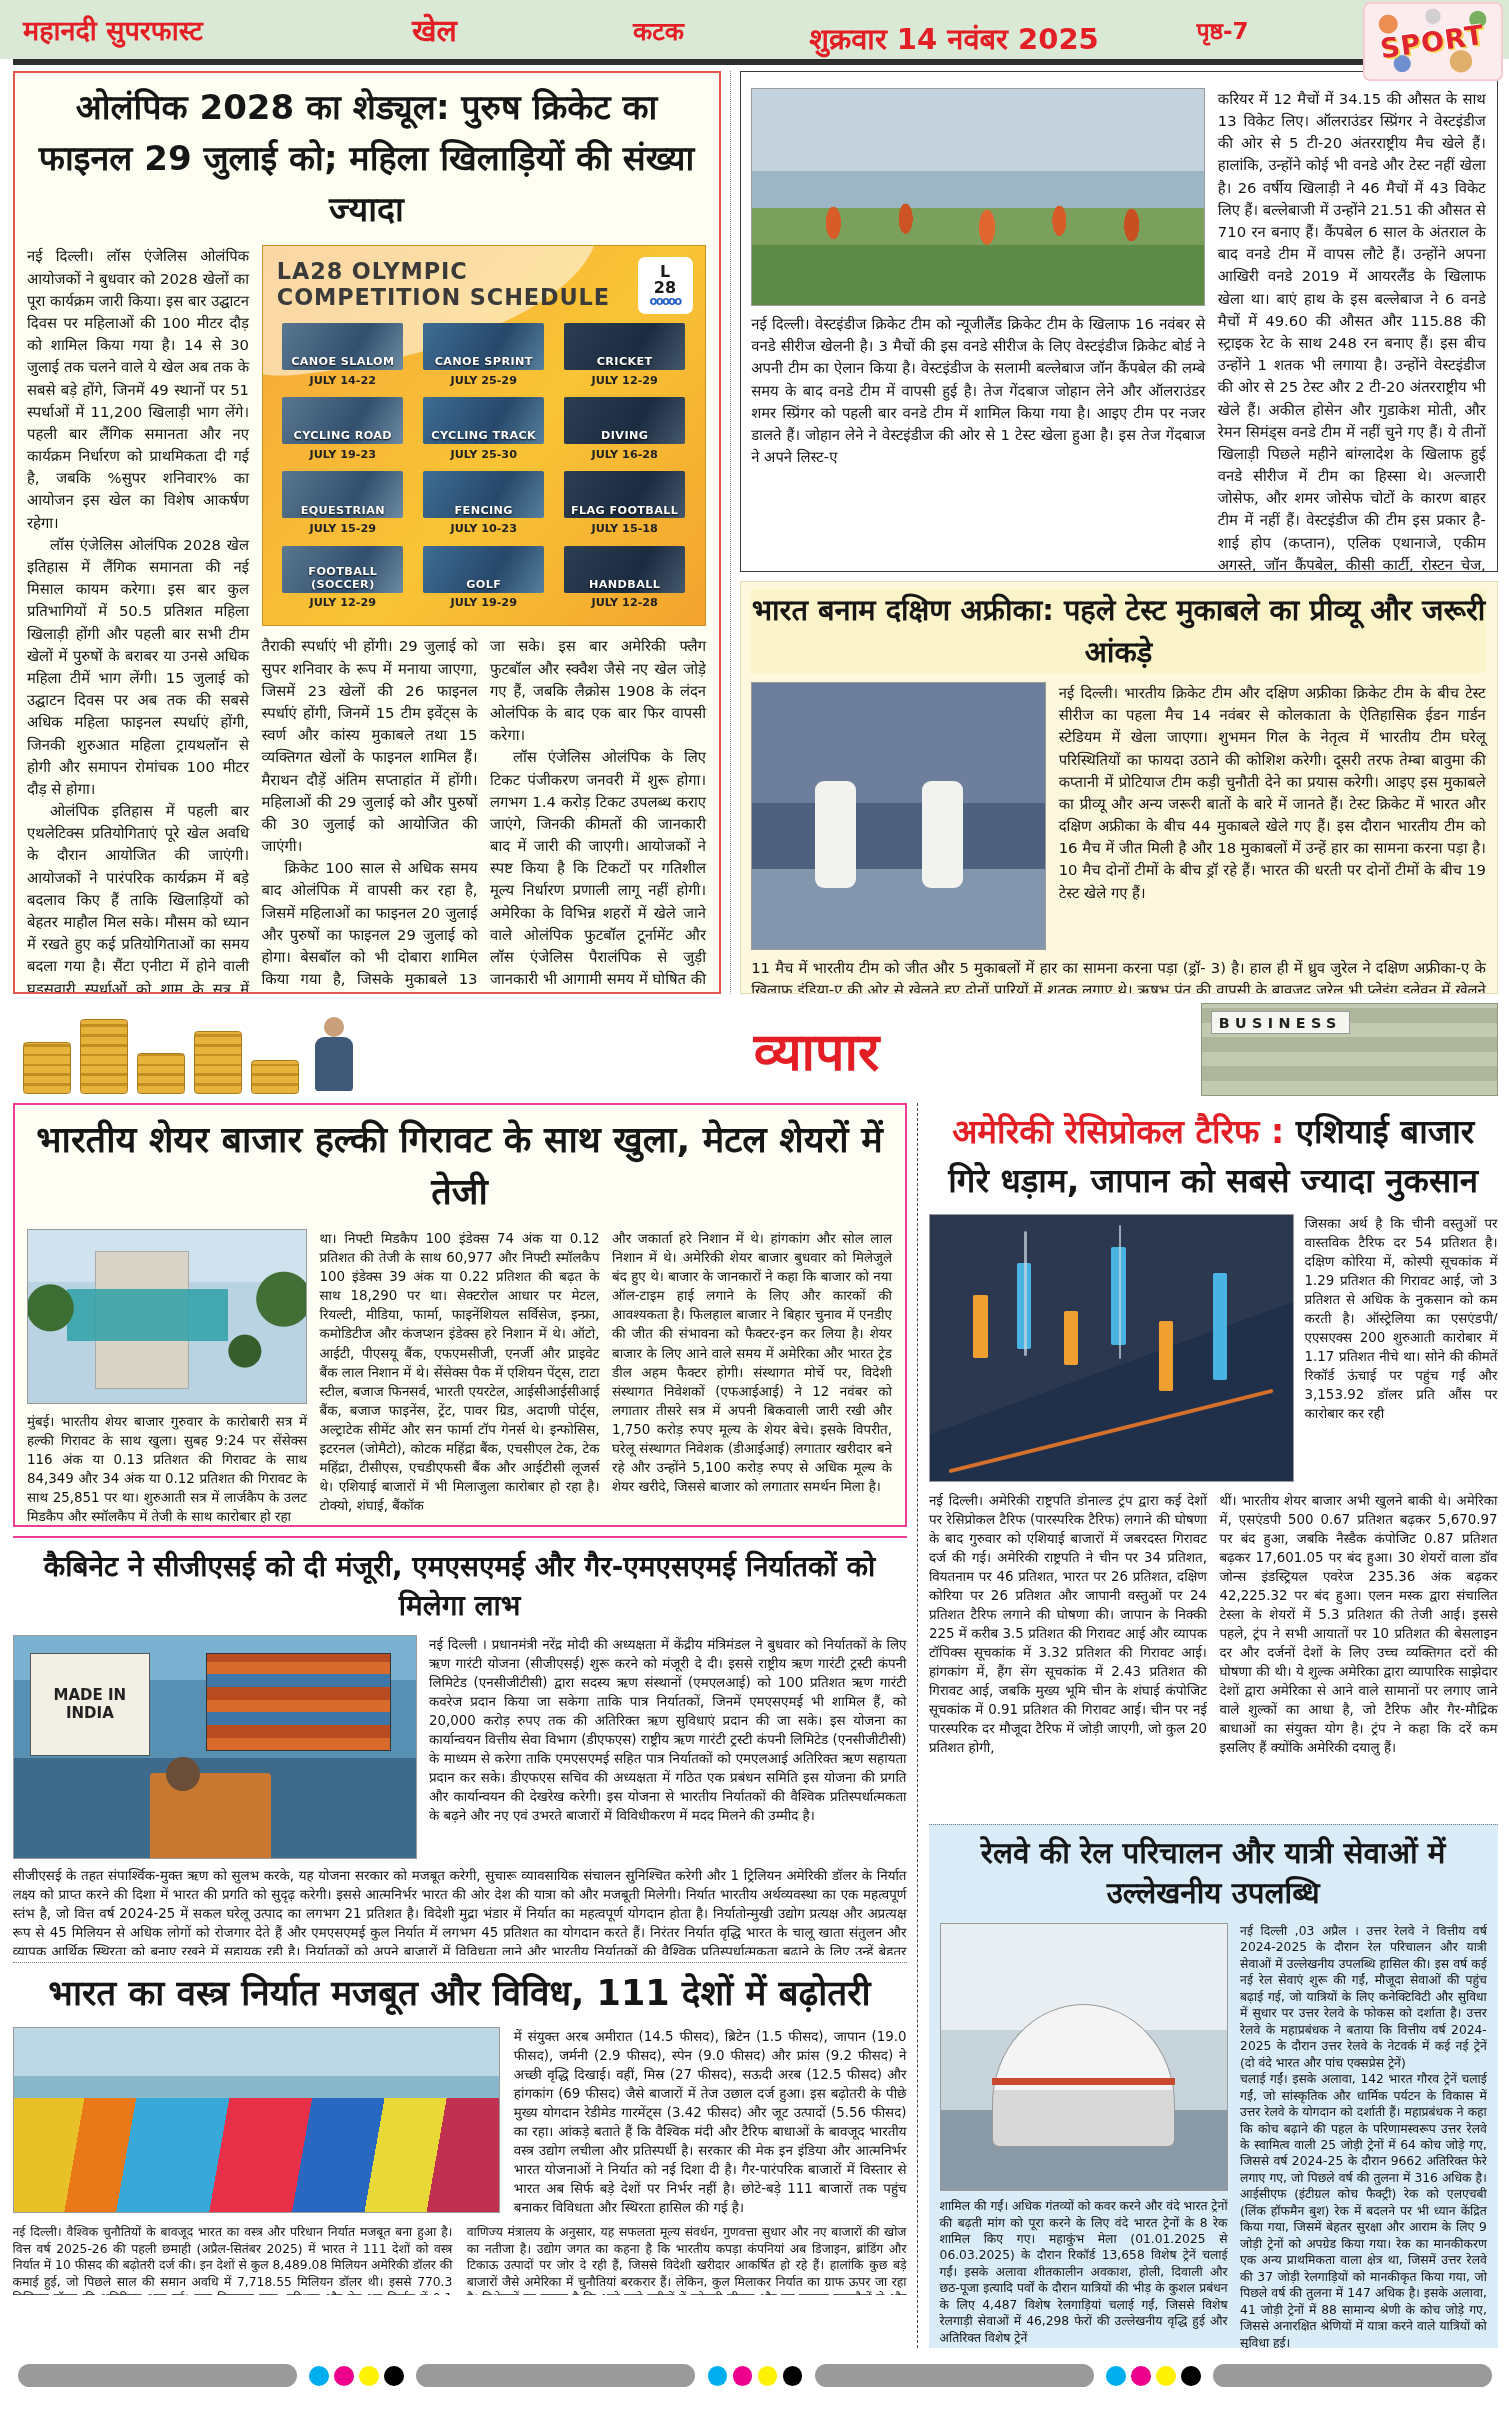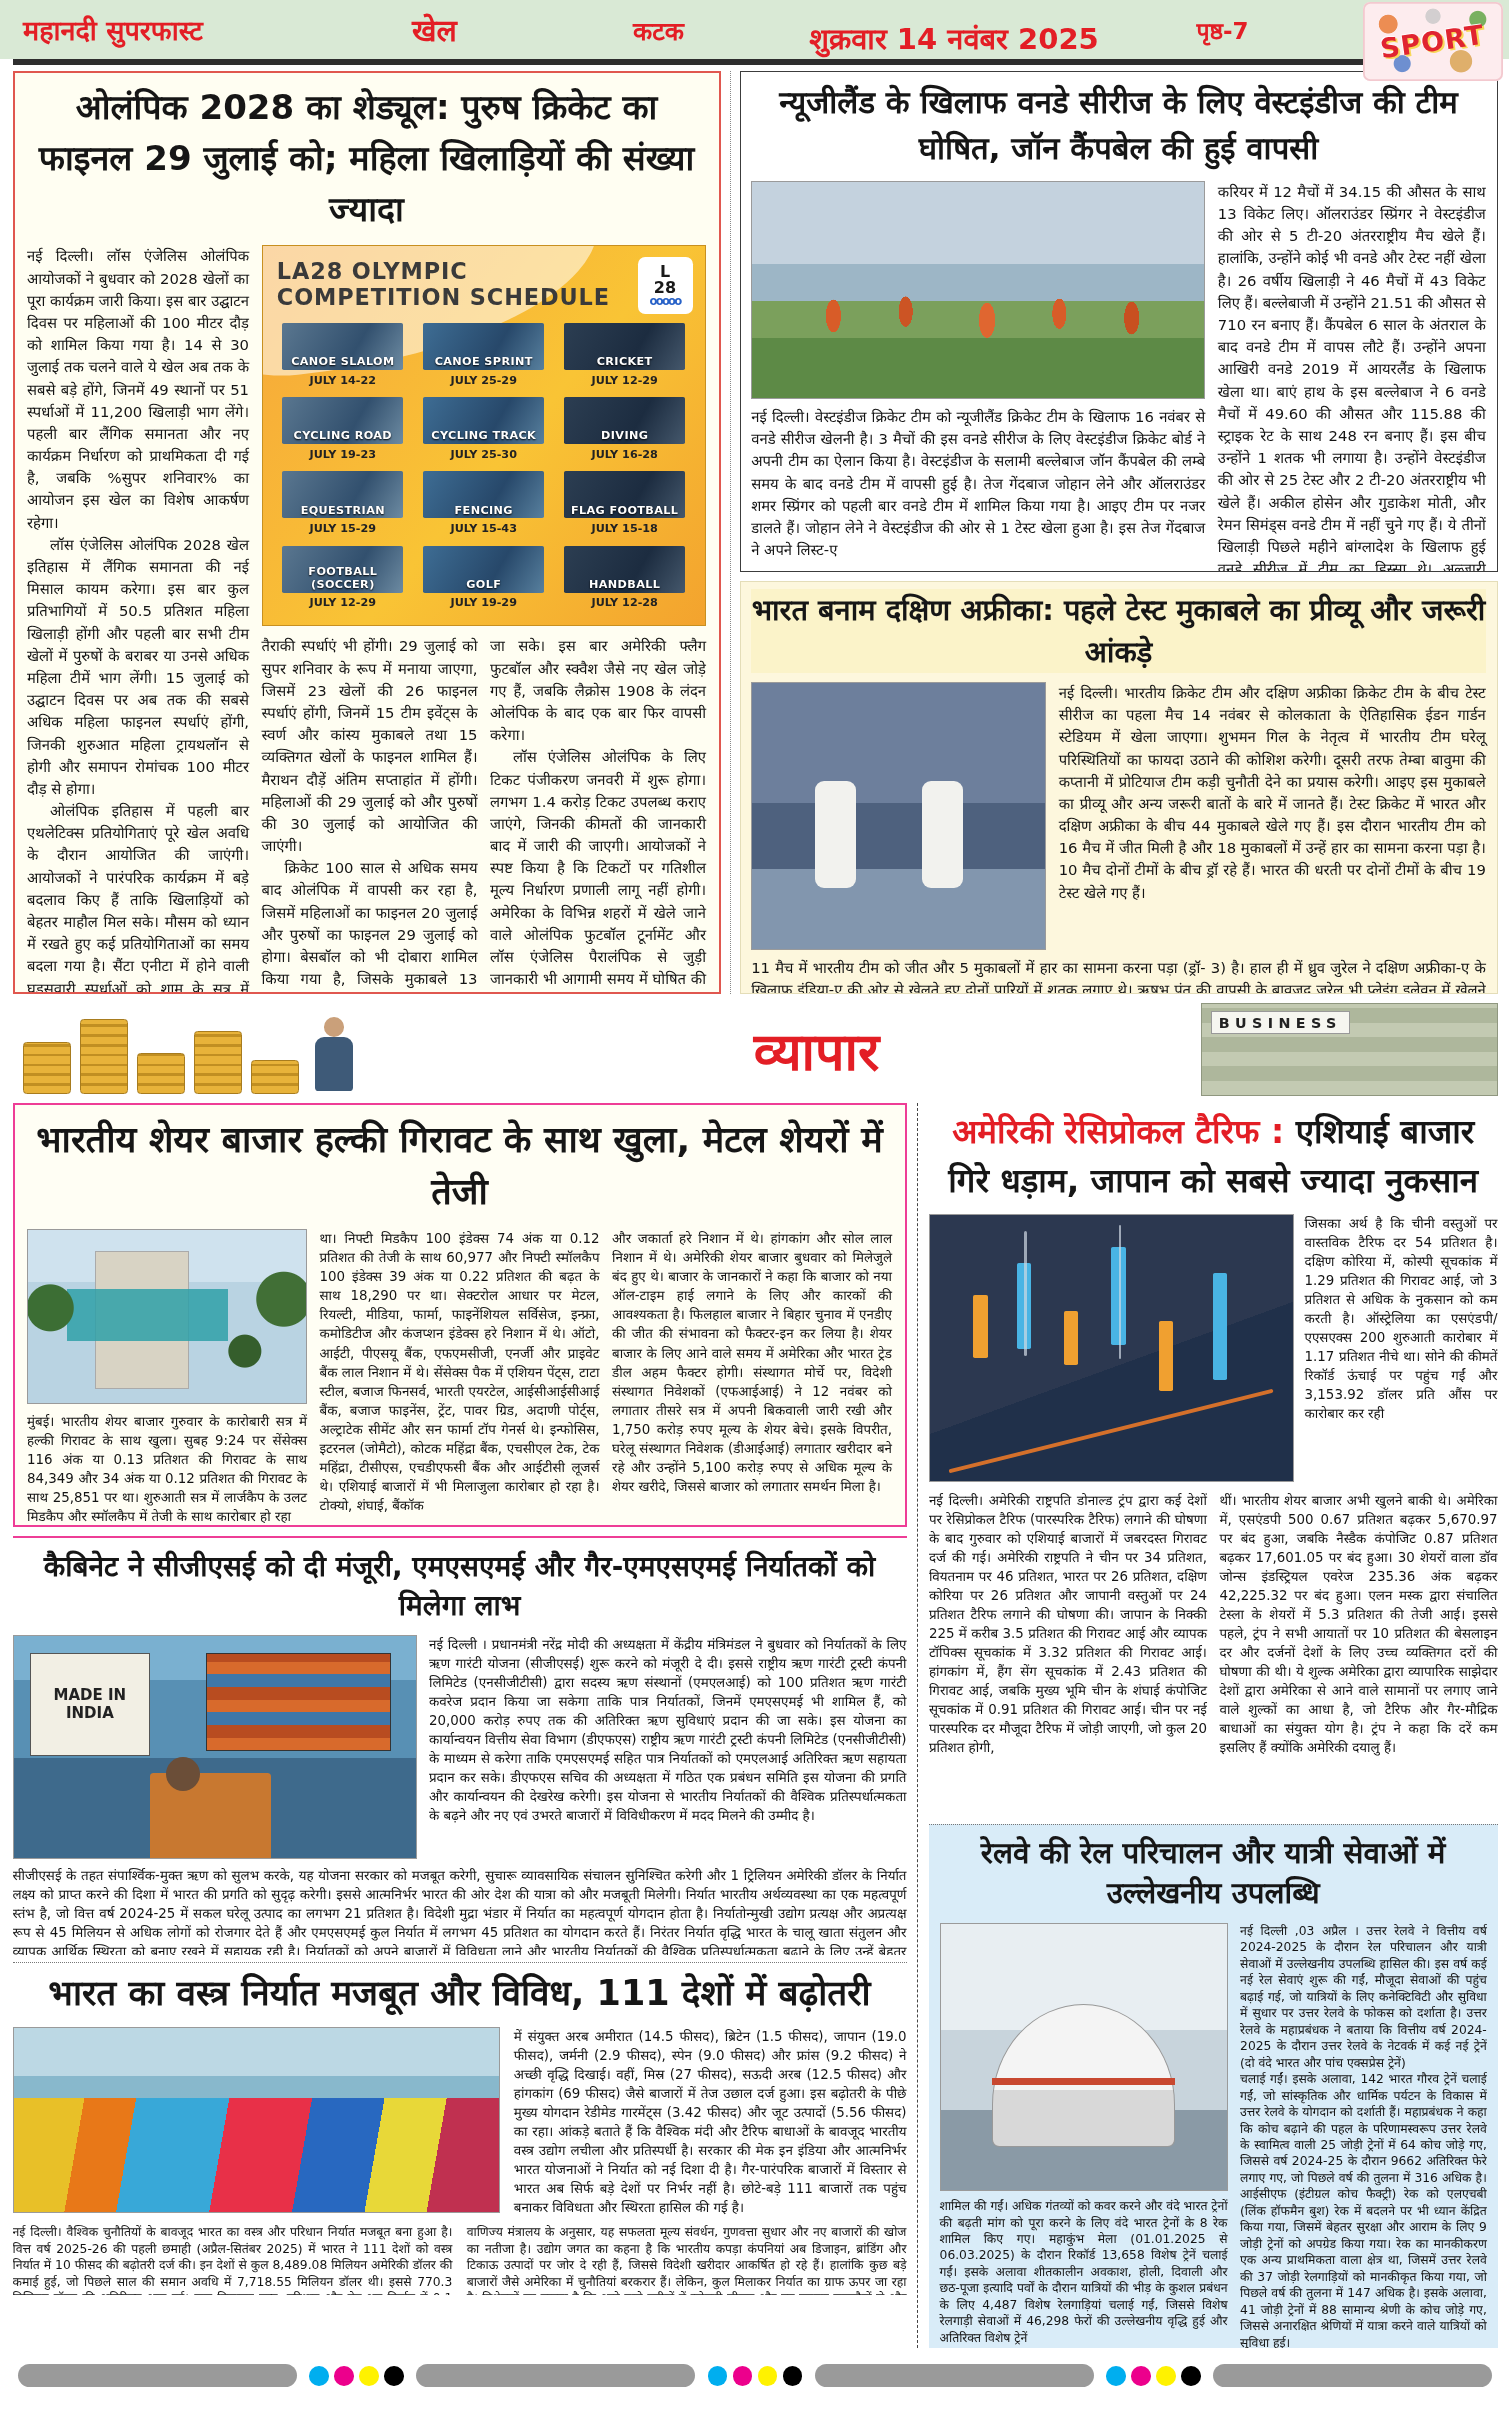--- a/index.html
+++ b/index.html
@@ -230,21 +230,21 @@
             <div class="la28-ev">
                 <div class="tile">
                   <span class="nm">EQUESTRIAN</span>
                 </div>
                 <div class="dt">JULY 15-29</div>
               </div>
             <div class="la28-ev">
                 <div class="tile">
                   <span class="nm">FENCING</span>
                 </div>
-                <div class="dt">JULY 15-43</div>
+                <div class="dt">JULY 10-23</div>
               </div>
             <div class="la28-ev">
                 <div class="tile">
                   <span class="nm">FLAG FOOTBALL</span>
                 </div>
                 <div class="dt">JULY 15-18</div>
               </div>
             <div class="la28-ev">
                 <div class="tile">
                   <span class="nm">FOOTBALL (SOCCER)</span>
@@ -276,21 +276,20 @@
           </div>
         </div>
       </div>
     </div>
   </article>
 
   <div class="vsep-dot"></div>
 
   <div class="right-stack">
     <article class="wi-box">
-      <h1 class="headline">न्यूजीलैंड के खिलाफ वनडे सीरीज के लिए वेस्टइंडीज की टीम घोषित, जॉन कैंपबेल की हुई वापसी</h1>
       <div class="wi-body">
         <div class="wi-left">
           <div class="img-ph wi-img">
             <span class="players"></span>
           </div>
           <div class="bodytext">नई दिल्ली। वेस्टइंडीज क्रिकेट टीम को न्यूजीलैंड क्रिकेट टीम के खिलाफ 16 नवंबर से वनडे सीरीज खेलनी है। 3 मैचों की इस वनडे सीरीज के लिए वेस्टइंडीज क्रिकेट बोर्ड ने अपनी टीम का ऐलान किया है। वेस्टइंडीज के सलामी बल्लेबाज जॉन कैंपबेल की लम्बे समय के बाद वनडे टीम में वापसी हुई है। तेज गेंदबाज जोहान लेने और ऑलराउंडर शमर स्प्रिंगर को पहली बार वनडे टीम में शामिल किया गया है। आइए टीम पर नजर डालते हैं। जोहान लेने ने वेस्टइंडीज की ओर से 1 टेस्ट खेला हुआ है। इस तेज गेंदबाज ने अपने लिस्ट-ए</div>
         </div>
         <div class="wi-rightcol bodytext">करियर में 12 मैचों में 34.15 की औसत के साथ 13 विकेट लिए। ऑलराउंडर स्प्रिंगर ने वेस्टइंडीज की ओर से 5 टी-20 अंतरराष्ट्रीय मैच खेले हैं। हालांकि, उन्होंने कोई भी वनडे और टेस्ट नहीं खेला है। 26 वर्षीय खिलाड़ी ने 46 मैचों में 43 विकेट लिए हैं। बल्लेबाजी में उन्होंने 21.51 की औसत से 710 रन बनाए हैं। कैंपबेल 6 साल के अंतराल के बाद वनडे टीम में वापस लौटे हैं। उन्होंने अपना आखिरी वनडे 2019 में आयरलैंड के खिलाफ खेला था। बाएं हाथ के इस बल्लेबाज ने 6 वनडे मैचों में 49.60 की औसत और 115.88 की स्ट्राइक रेट के साथ 248 रन बनाए हैं। इस बीच उन्होंने 1 शतक भी लगाया है। उन्होंने वेस्टइंडीज की ओर से 25 टेस्ट और 2 टी-20 अंतरराष्ट्रीय भी खेले हैं। अकील होसेन और गुडाकेश मोती, और रेमन सिमंड्स वनडे टीम में नहीं चुने गए हैं। ये तीनों खिलाड़ी पिछले महीने बांग्लादेश के खिलाफ हुई वनडे सीरीज में टीम का हिस्सा थे। अल्जारी जोसेफ, और शमर जोसेफ चोटों के कारण बाहर टीम में नहीं हैं। वेस्टइंडीज की टीम इस प्रकार है- शाई होप (कप्तान), एलिक एथानाजे, एकीम अगस्ते, जॉन कैंपबेल, कीसी कार्टी, रोस्टन चेज, मैथ्यू फोर्ड, जस्टिन ग्रीव्स, अमीर जांगू, जोहान लेने, खैरी पियरे, शेरफेन रदरफोर्ड, जेडेन सील्स, रोमारियो शेफर्ड, और शमर स्प्रिंगर।</div>
       </div>
     </article>

